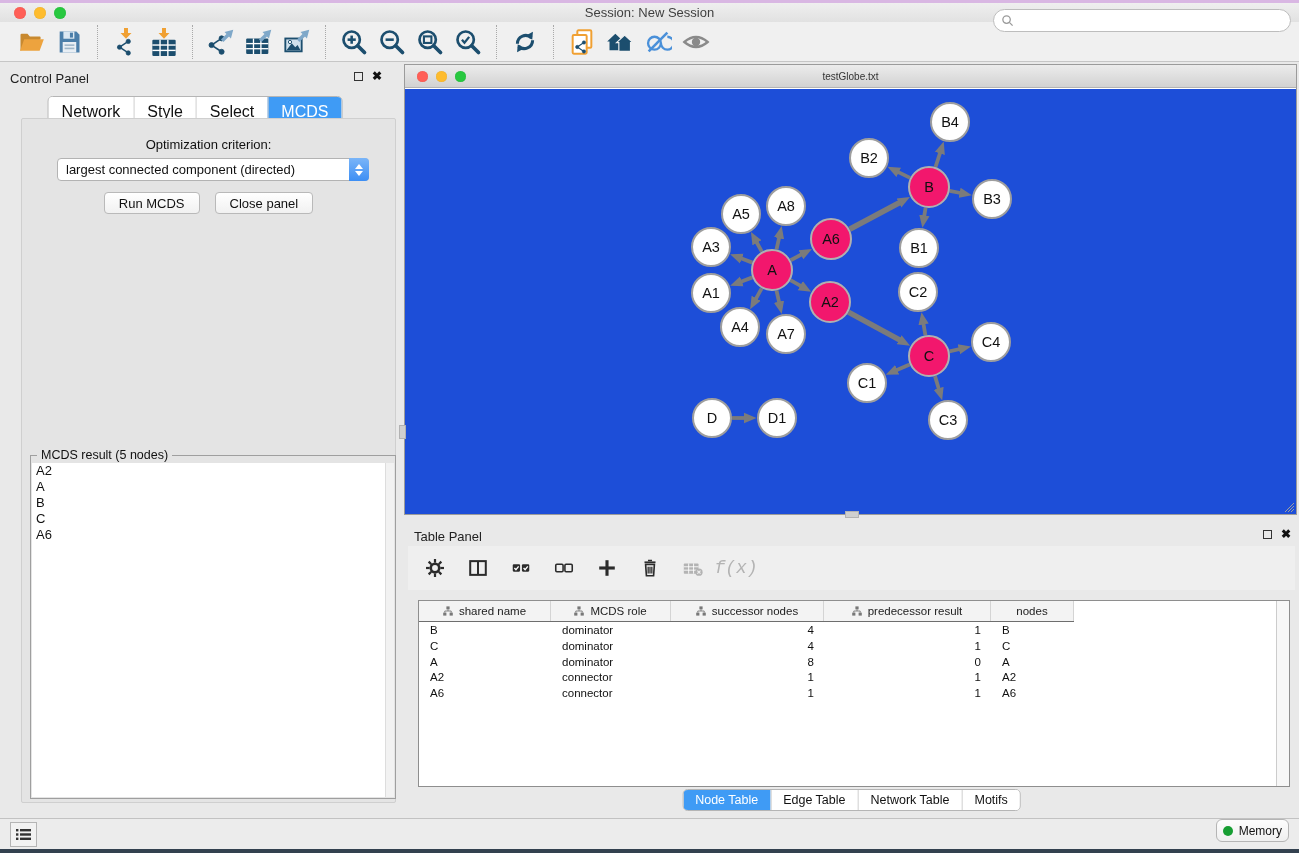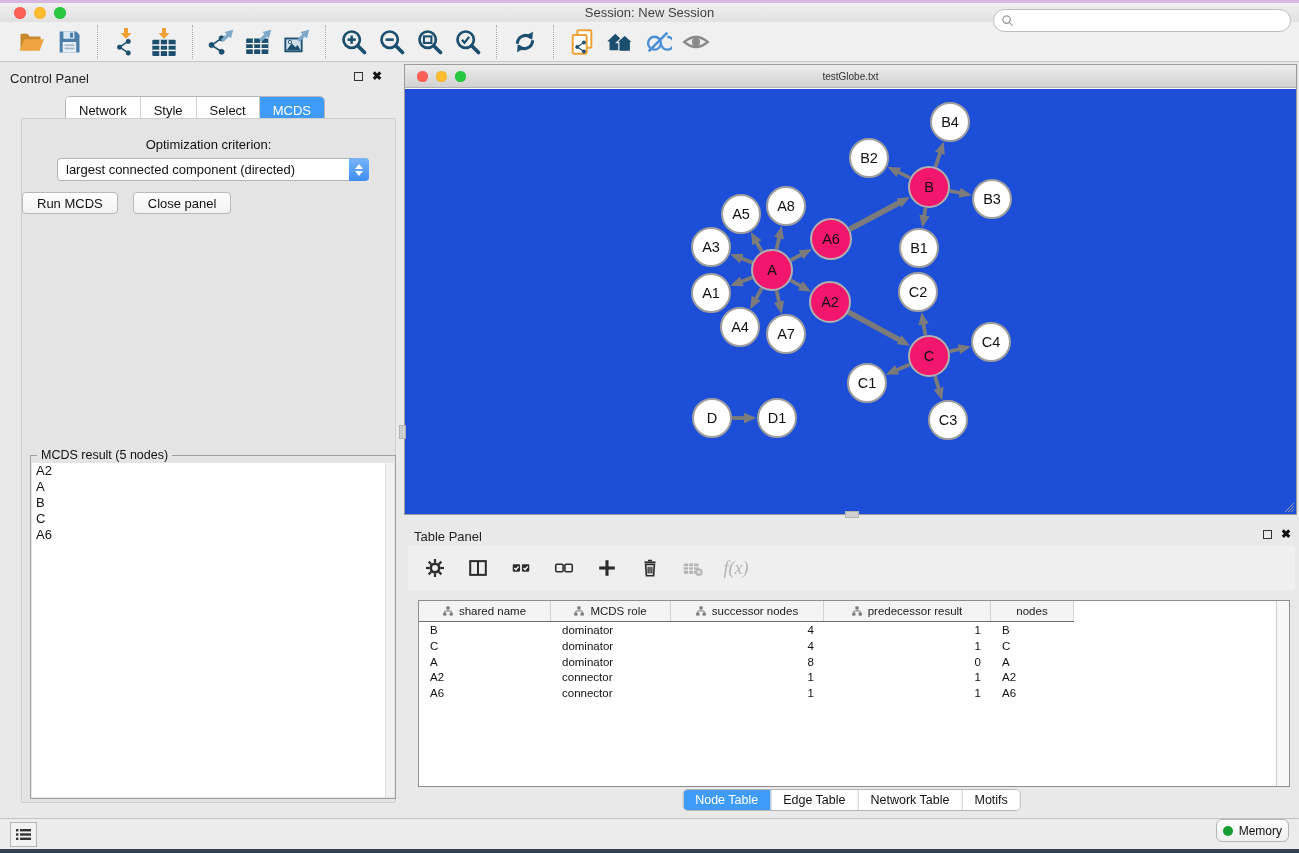--- a/index.html
+++ b/index.html
@@ -31,36 +31,36 @@
   .searchbox input { border:none; outline:none; flex:1; height:19px; font-size:12px; background:transparent; padding-left:4px; }
 
   
   .control-panel { position:absolute; left:0; top:62px; width:390px; height:748px; background:#e9e9e9; }
   .panel-title { position:absolute; left:10px; top:9px; font-size:13px; color:#222; }
   .panel-winbtns { position:absolute; right:8px; top:9px; display:flex; gap:9px; align-items:center; }
   .wb-float { width:9px; height:9px; border:1.5px solid #333; }
   .wb-close { font-size:12px; font-weight:bold; color:#111; line-height:10px; }
 
   .segmented { display:inline-flex; border:1px solid #b5b5b5; border-radius:5px; background:#fff; overflow:hidden; }
-  .segmented .seg { font-size:13px; color:#111; padding:6px 13px; border-left:1px solid #cfcfcf; background:#fff; cursor:default; white-space:nowrap; }
+  .segmented .seg { font-size:16px; color:#111; padding:6px 13px; border-left:1px solid #cfcfcf; background:#fff; cursor:default; white-space:nowrap; }
   .segmented .seg:first-child { border-left:none; }
   .segmented .seg.sel { background:#3f9bf5; color:#fff; }
   #cp-tabs { position:absolute; left:50%; top:34px; transform:translateX(-50%); }
 
   .cp-content { position:absolute; left:8px; top:56px; width:375px; height:685px;
     background:#e4e4e4; border:1px solid #cfcfcf; border-radius:2px;margin-left:13px; }
   .opt-label { position:absolute; left:0; right:0; top:18px; text-align:center; font-size:13px; color:#111; }
   .dropdown { position:absolute; left:35px; top:39px; width:312px; height:23px; background:#fff;
     border:1px solid #b3b3b3; border-radius:4px; display:flex; align-items:center; }
   .dropdown .dd-text { flex:1; font-size:13px; color:#111; padding-left:8px; white-space:nowrap; overflow:hidden; }
   .dropdown .dd-stepper { width:20px; height:23px; margin:-1px -1px -1px 0; border-radius:0 4px 4px 0;
     background:linear-gradient(#7ab5f8,#3c8ef4); display:flex; flex-direction:column; align-items:center; justify-content:center; gap:2px; }
   .dd-stepper .tri-up { width:0; height:0; border-left:4px solid transparent; border-right:4px solid transparent; border-bottom:5px solid #fff; }
   .dd-stepper .tri-down { width:0; height:0; border-left:4px solid transparent; border-right:4px solid transparent; border-top:5px solid #fff; }
-  .cp-buttons { position:absolute; left:0; right:0; top:73px; display:flex; justify-content:flex-start; gap:15px; }
+  .cp-buttons { position:absolute; left:0; right:0; top:73px; display:flex; justify-content:center; gap:15px; }
   .btn { font-size:13px; color:#111; background:linear-gradient(#ffffff,#f1f1f1);
     border:1px solid #b9b9b9; border-radius:4px; padding:2px 14px; height:22px; cursor:default; }
 
   .result-box { position:absolute; left:8px; top:336px; width:366px; height:344px;
     border:1px solid #9f9f9f; }
   .result-legend { position:absolute; left:6px; top:-8px; background:#e4e4e4; padding:0 4px; font-size:12.5px; color:#111; }
   .result-list { position:absolute; left:1px; top:7px; right:1px; bottom:1px; background:#fff; overflow:hidden; }
   .result-item { font-size:13px; color:#111; line-height:16px; padding-left:4px; }
   .result-scrollbar { position:absolute; right:0; top:0; bottom:0; width:9px; background:#f2f2f2; border-left:1px solid #ddd; }
 
@@ -76,21 +76,21 @@
   .resize-grip { position:absolute; right:2px; bottom:2px; width:12px; height:12px; }
   .split-handle-v { position:absolute; left:399px; top:425px; width:7px; height:14px; background:#cfcfcf; border:1px solid #b2b2b2; }
   .split-handle-h { position:absolute; left:845px; top:511px; width:14px; height:7px; background:#cfcfcf; border:1px solid #b2b2b2; }
 
   
   .table-panel { position:absolute; left:404px; top:520px; width:895px; height:292px; background:#e9e9e9; }
   .tp-toolbar { position:absolute; left:4px; top:26px; right:4px; height:44px; background:#efefef;
     display:flex; align-items:center; padding-left:14px; gap:17px; }
   .tp-icon { width:26px; height:26px; display:flex; align-items:center; justify-content:center; }
   .tp-icon svg { width:22px; height:22px; }
-  .fx-label { font-size:18px; font-style:italic; font-family:Liberation Serif, serif; color:#b3b3b3; }
+  .fx-label { font-size:18px; font-style:italic; font-family:Liberation Mono, monospace; color:#b3b3b3; }
 
   .data-table { position:absolute; left:14px; top:80px; width:872px; height:187px; background:#fff; border:1px solid #8e8e8e; }
   .dt-header { position:absolute; left:0; top:0; height:21px; display:flex; border-bottom:1px solid #6e6e6e; }
   .dt-hcell { background:#f3f3f3; border-right:1px solid #d4d4d4; display:flex; align-items:center; justify-content:center; gap:6px;
     font-size:11.5px; color:#222; }
   .dt-hcell svg { width:10px; height:10px; flex:none; }
   .dt-body { position:absolute; left:0; top:22px; right:13px; bottom:0; }
   .dt-row { display:flex; height:15.8px; }
   .dt-cell { font-size:11.5px; color:#111; line-height:15.8px; white-space:nowrap; }
   .dt-cell.left { text-align:left; padding-left:11px; }

